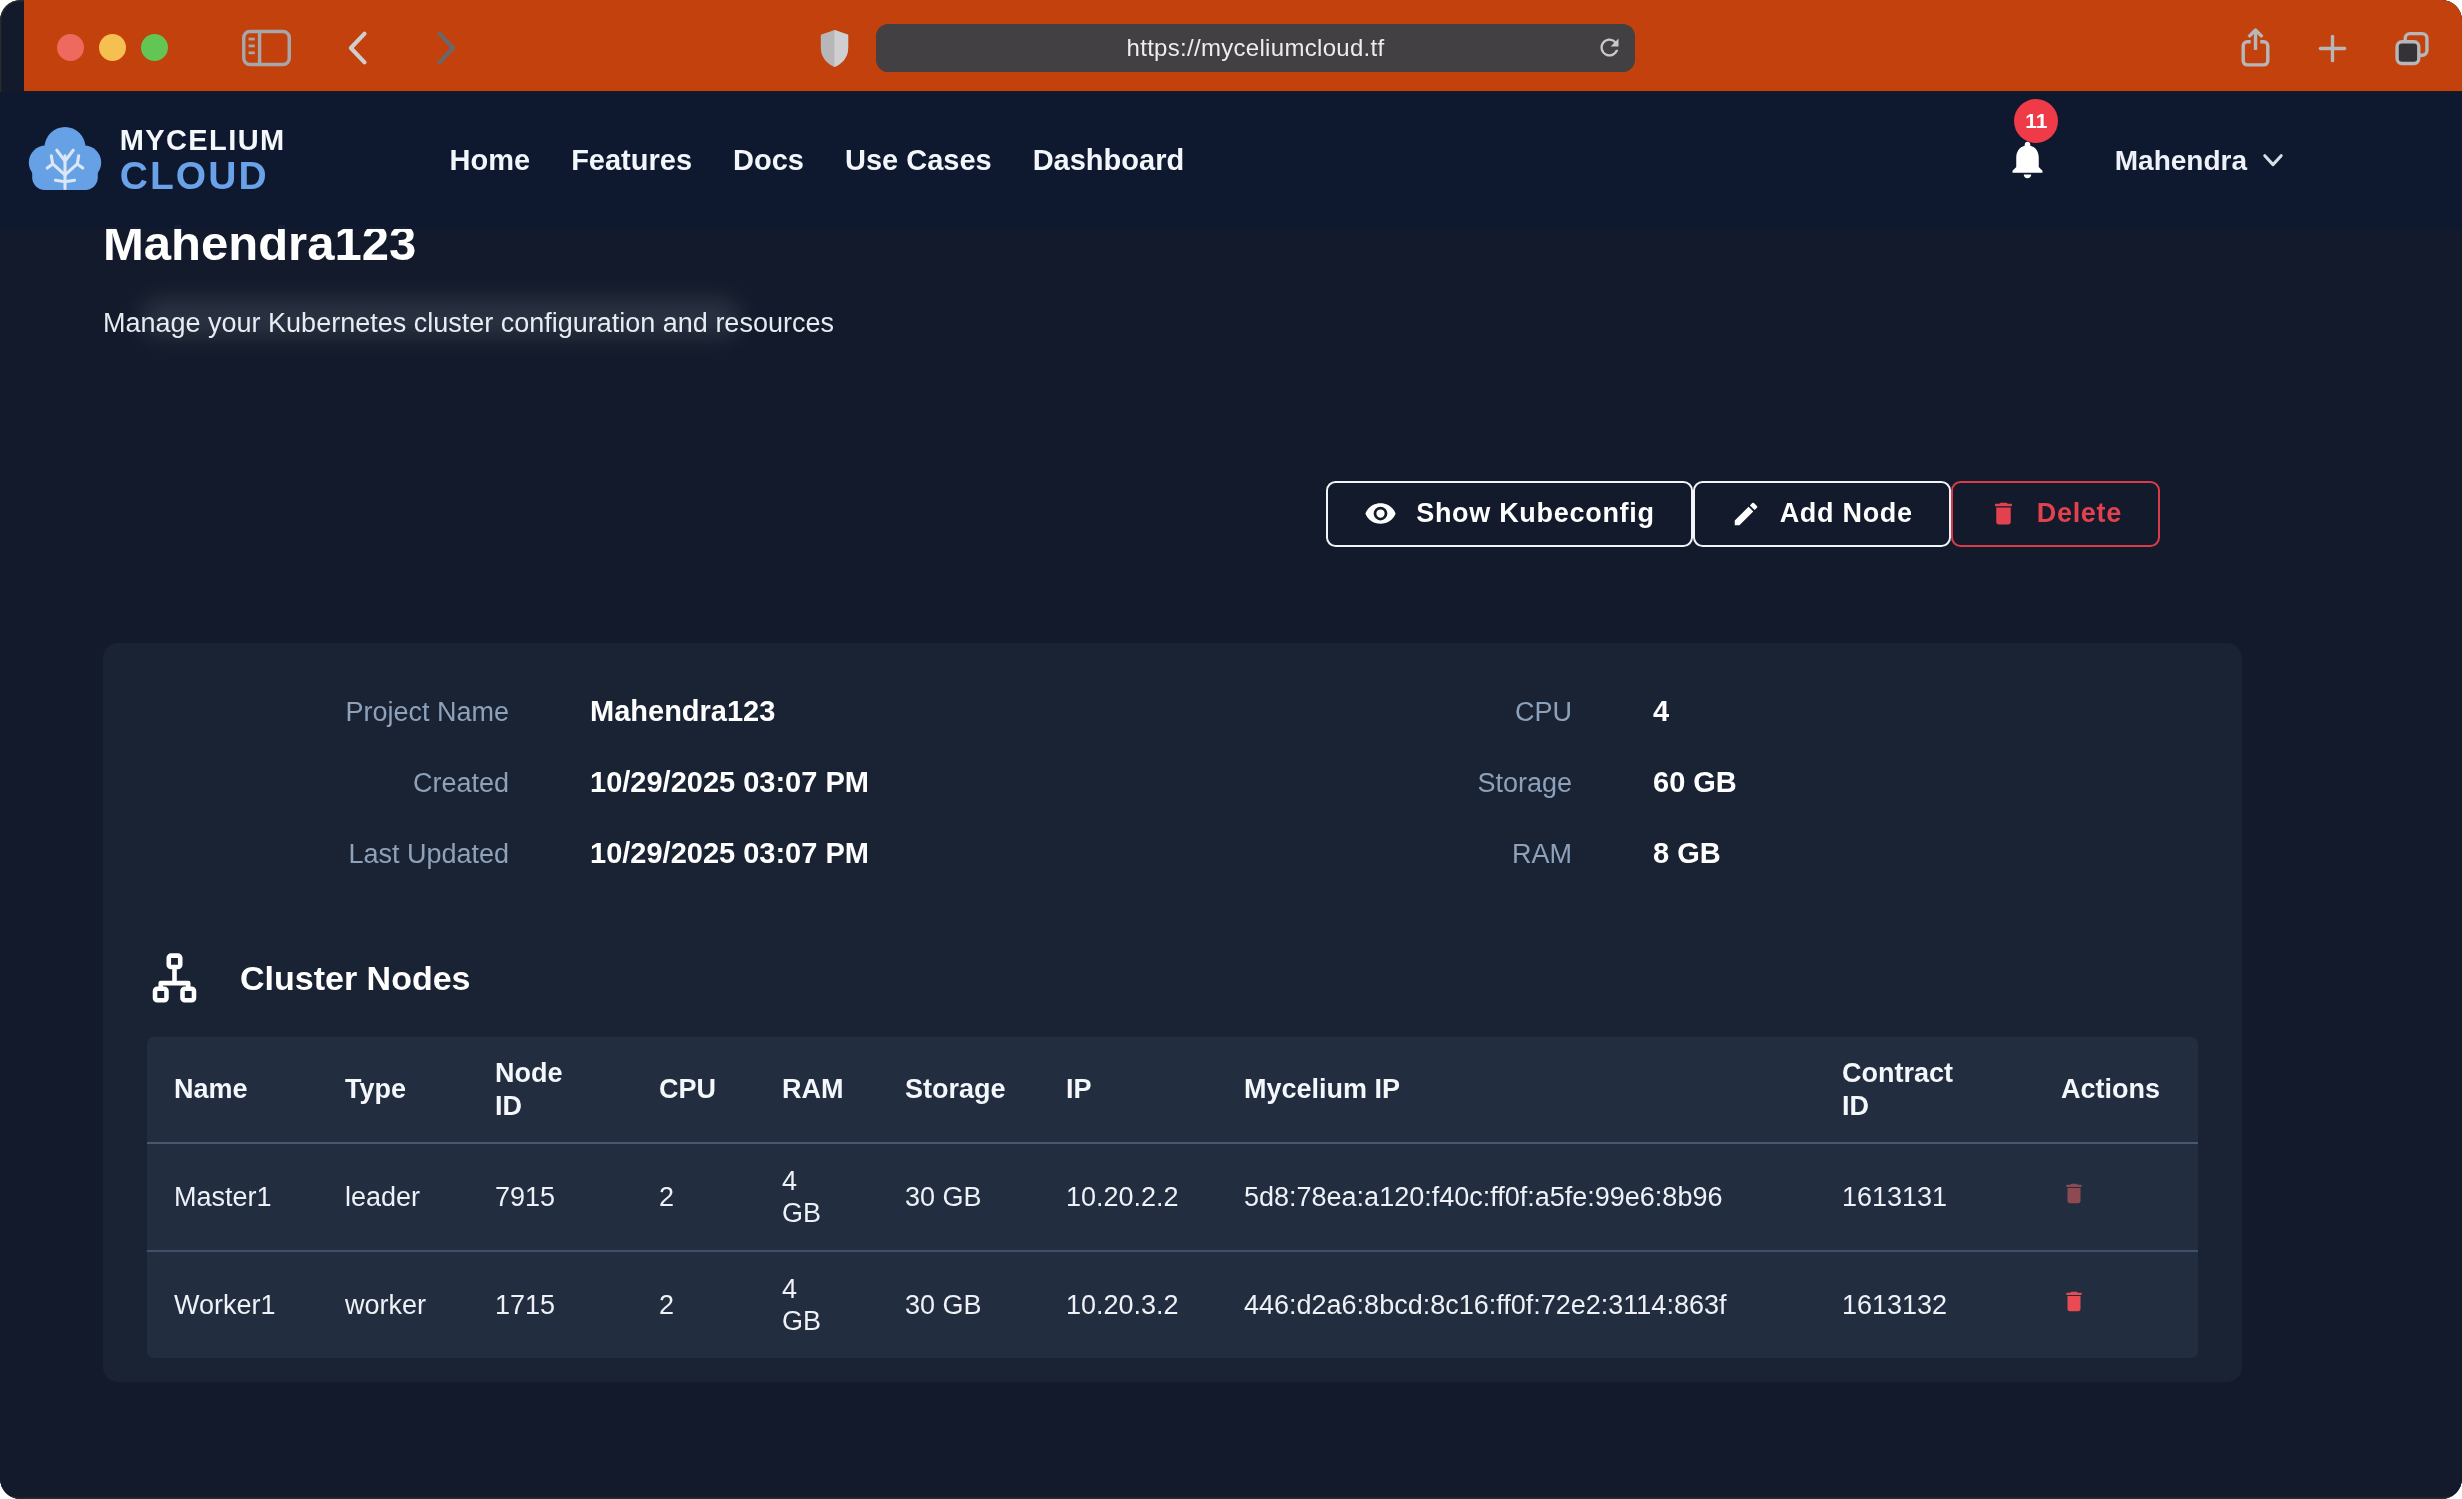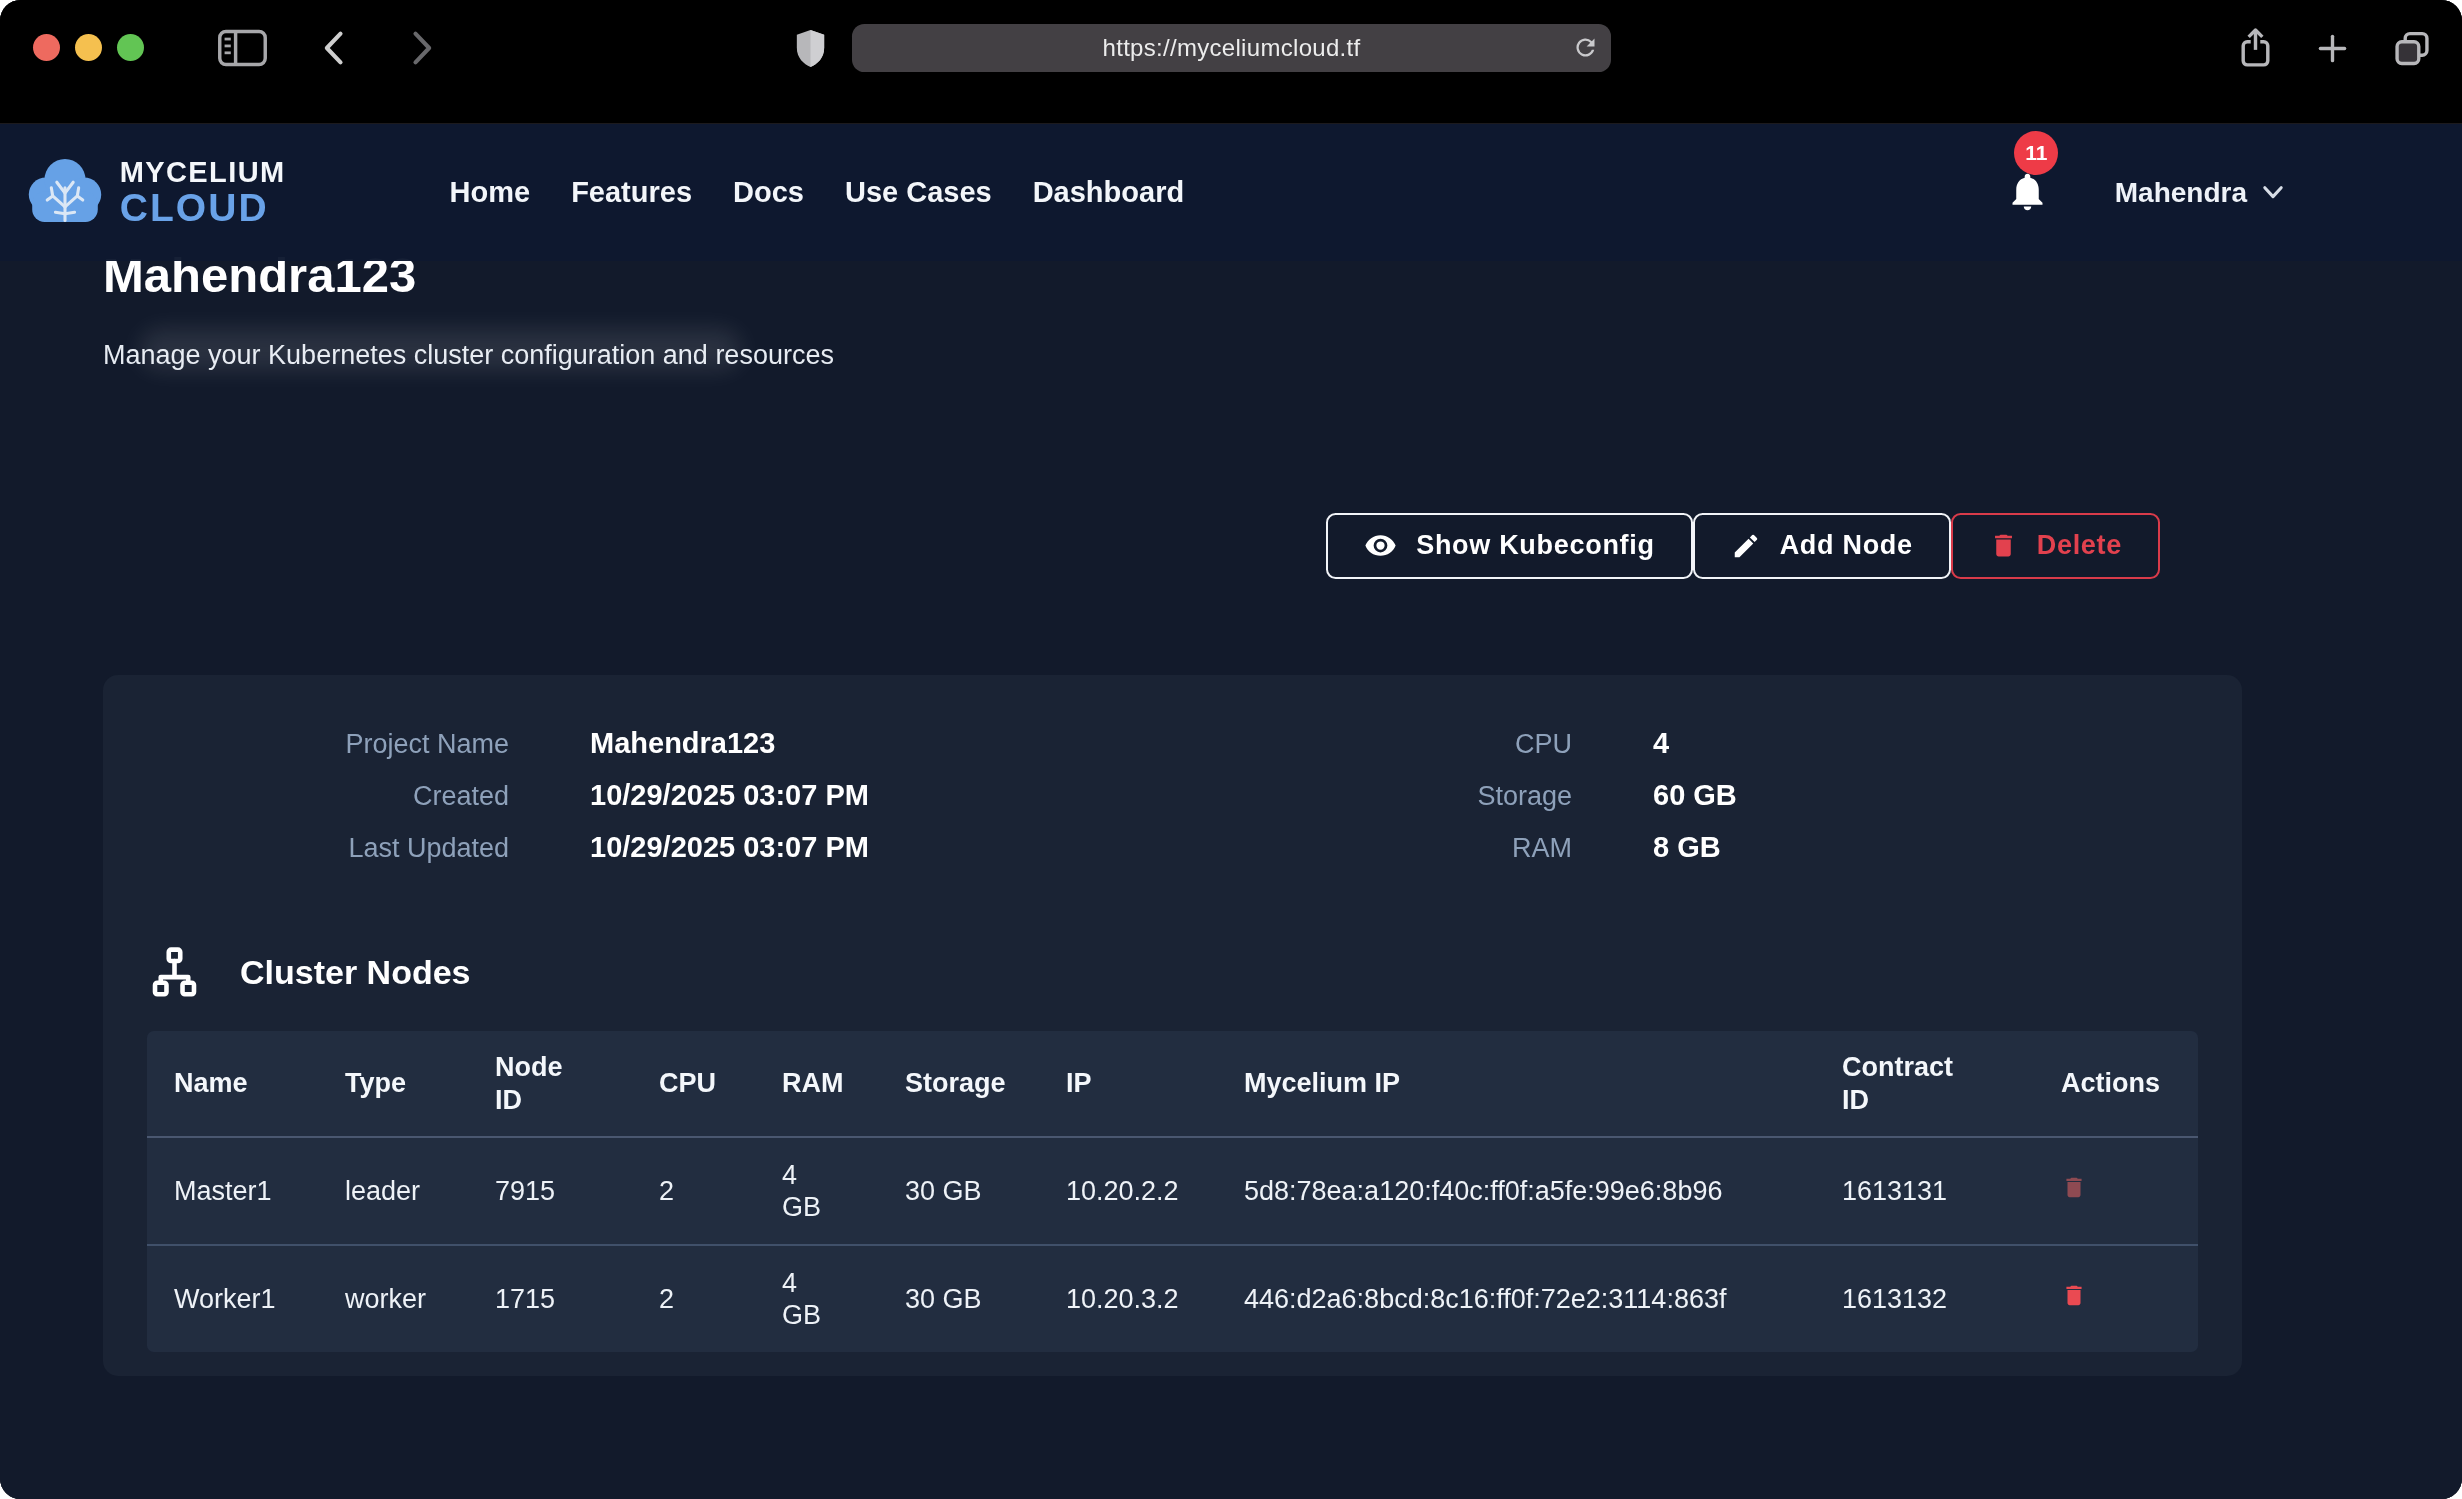--- a/index.html
+++ b/index.html
@@ -2,21 +2,21 @@
 <html style="font-size:11px"><head>
 <meta charset="utf-8">
 <style>
   html,body{margin:0;padding:0;background:#ffffff;}
   body{width:2462px;height:1499px;font-family:"Liberation Sans","DejaVu Sans",sans-serif;-webkit-font-smoothing:antialiased;}
   *{box-sizing:border-box;}
 
   .window{width:2462px;height:1499px;border-radius:20.5px;overflow:hidden;background:#121a2b;box-shadow:0 0 0 1.4px #2a2a2a inset;}
 
   
-  .chrome{position:relative;height:124px;background:#000000;border-bottom:1.4px solid #1c1a1d;}
+  .chrome{position:relative;height:92px;background:#c2410c;border-bottom:1.4px solid #1c1a1d;margin-left:24px;}
   .lights{position:absolute;left:33px;top:34px;display:flex;gap:15px;}
   .light{width:27px;height:27px;border-radius:50%;border:none;padding:0;cursor:pointer;}
   .light.close{background:#ee6a5f;} .light.min{background:#f5c04f;} .light.zoom{background:#62c554;}
   .chrome-btn{position:absolute;top:0;height:96px;display:flex;align-items:center;background:none;border:none;padding:0;cursor:pointer;}
   .cb-sidebar{left:217px;} .cb-back{left:320px;} .cb-fwd{left:410px;}
   .cb-shield{left:794px;}
   .urlbar{position:absolute;left:852px;top:24px;width:759px;height:48px;background:#434044;border-radius:12.3px;display:flex;align-items:center;justify-content:center;cursor:text;}
   .urlbar .url-text{font-size:24px;color:#ececec;letter-spacing:0.3px;}
   .reload-btn{position:absolute;right:12.3px;top:10.3px;background:none;border:none;padding:0;cursor:pointer;}
   .chrome-right{position:absolute;right:31px;top:0;height:96px;display:flex;align-items:center;gap:45px;}
@@ -43,21 +43,21 @@
   .page-title{margin:-13.7px 0 0 0;font-size:49px;font-weight:700;color:#ffffff;line-height:1.15;}
   .page-subtitle{margin:36px 0 0 0;font-size:27px;font-weight:400;color:#e6ebf2;}
 
   .actions-row{width:2139px;margin-top:142px;display:flex;justify-content:flex-end;padding-right:82px;}
   .btn{height:66px;display:flex;align-items:center;gap:19px;padding:0 36px;border-radius:9.6px;background:transparent;border:2.1px solid #f2f4f8;color:#fff;font-size:27px;font-weight:700;letter-spacing:0.7px;cursor:pointer;font-family:inherit;}
   .btn-danger{border-color:#d93b4a;color:#e2414e;}
 
   
   .card{width:2139px;margin-top:96px;background:#1a2334;border-radius:15px;padding:52px 44px 24px 44px;}
   .info-grid{display:flex;}
-  .info-col{display:flex;flex-direction:column;gap:19px;}
+  .info-col{display:flex;flex-direction:column;gap:38px;}
   .info-col.left{width:1025px;} .info-col.right{width:1025px;}
   .info-row{display:flex;align-items:baseline;}
   .info-label{font-size:27px;color:#8ea1ba;text-align:right;}
   .info-col.left .info-label{width:362px;} .info-col.right .info-label{width:400px;}
   .info-value{font-size:29px;font-weight:700;color:#ffffff;margin-left:81px;}
 
   .nodes-heading{display:flex;align-items:center;gap:38px;margin-top:81px;}
   .nodes-heading h2{margin:0;font-size:34px;font-weight:700;color:#fff;}
 
   table.nodes{width:2050px;margin-top:31px;border-collapse:collapse;table-layout:fixed;background:#222d40;border-radius:6.8px;overflow:hidden;}

